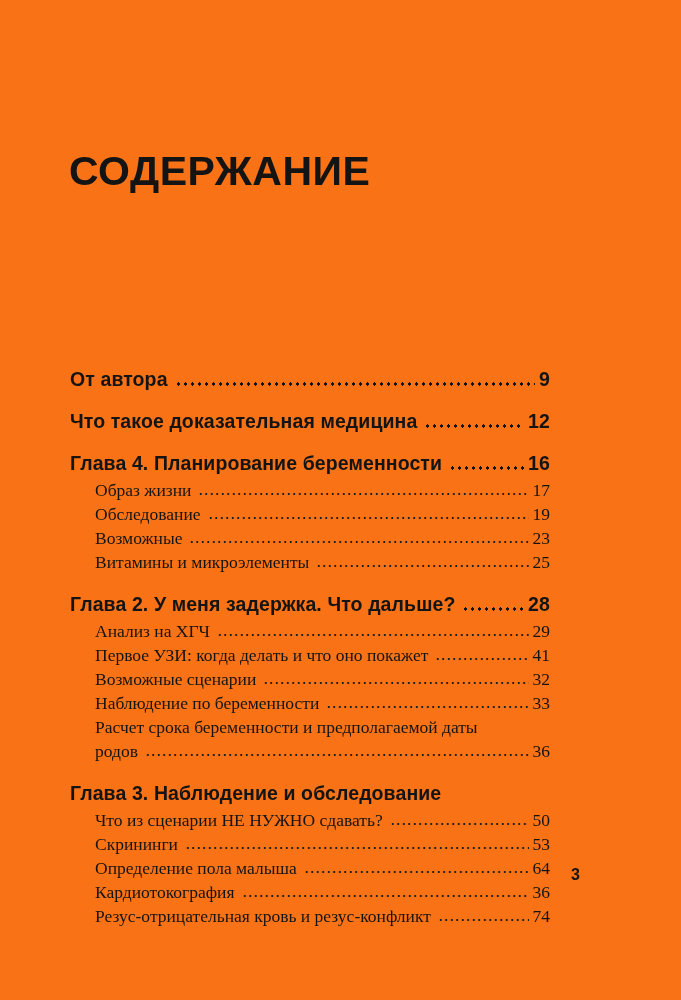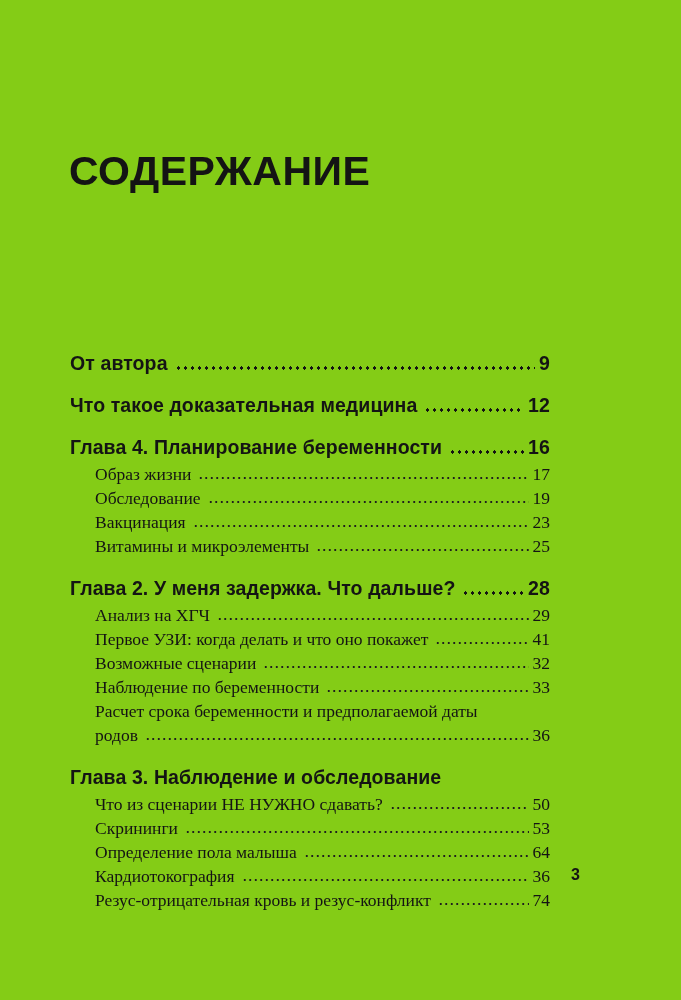--- a/index.html
+++ b/index.html
@@ -6,21 +6,21 @@
   body {
     width: 681px; height: 1000px;
     background: #ffffff;
     font-family: "Liberation Sans", sans-serif;
     color: #141414;
     overflow: hidden;
   }
   .page {
     position: relative;
     width: 681px; height: 1000px;
-    background: #84cc16;
+    background: #f97316;
   }
   .title {
     position: absolute;
     left: 69px; top: 124px;
     font-family: "Liberation Sans", sans-serif;
     font-weight: 800;
     font-size: 41px;
     line-height: 1;
     letter-spacing: 0.5px;
     color: #141414;
@@ -33,21 +33,21 @@
   .toc-row { line-height: 24px; }
   .toc-row.level-top,
   .toc-row.level-chapter {
     font-family: "Liberation Sans", sans-serif;
     font-weight: 700;
     font-size: 19.5px;
     margin-top: 18px;
     letter-spacing: 0.1px;
   }
   .toc-row.level-chapter { margin-bottom: 3px; }
-  .toc-row:first-child { margin-top: 0; }
+  .toc-row:first-child { margin-top: 16px; }
   .toc-row.level-sub {
     font-family: "Liberation Serif", "DejaVu Serif", serif;
     font-weight: 400;
     font-size: 17.5px;
     padding-left: 25px;
   }
   .toc-first-line { display: block; }
   .toc-main-line { display: flex; align-items: baseline; }
   .toc-label { white-space: nowrap; }
   .toc-leader {
@@ -119,21 +119,21 @@
 
     <span class="toc-main-line">
       <span class="toc-label">Обследование</span>
       <span class="toc-leader"></span>
       <span class="toc-page">19</span>
     </span>
   </div>
       <div class="toc-row level-sub">
 
     <span class="toc-main-line">
-      <span class="toc-label">Вакцинация</span>
+      <span class="toc-label">Возможные</span>
       <span class="toc-leader"></span>
       <span class="toc-page">23</span>
     </span>
   </div>
       <div class="toc-row level-sub">
 
     <span class="toc-main-line">
       <span class="toc-label">Витамины и микроэлементы</span>
       <span class="toc-leader"></span>
       <span class="toc-page">25</span>

